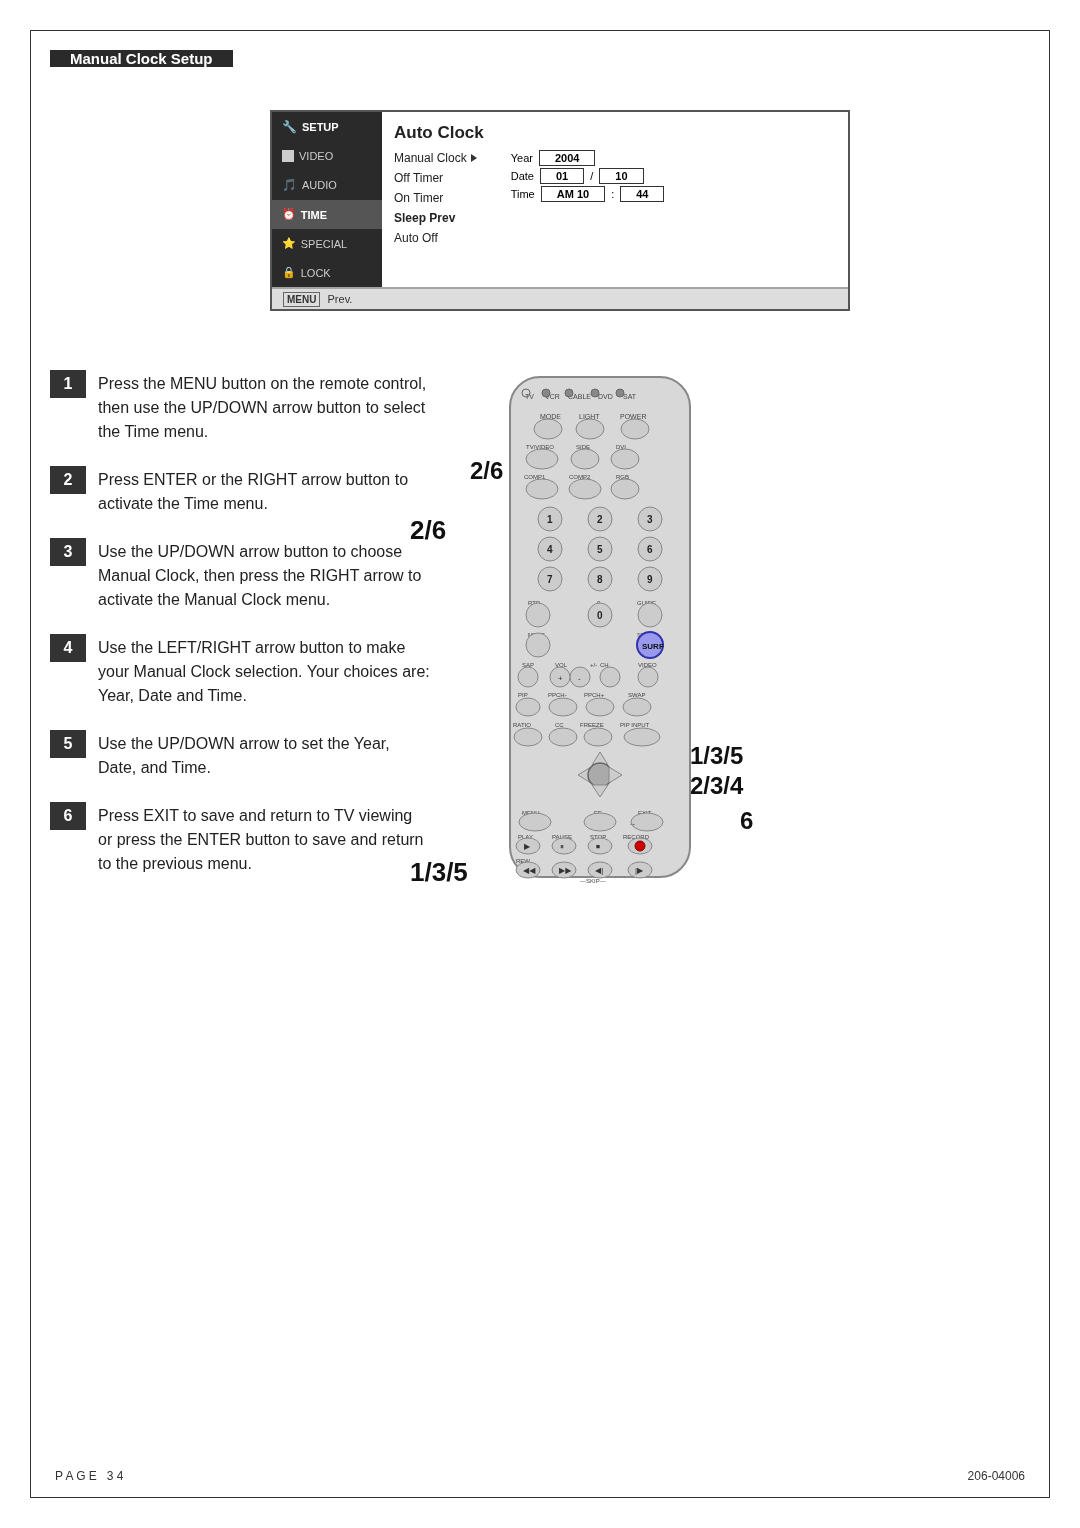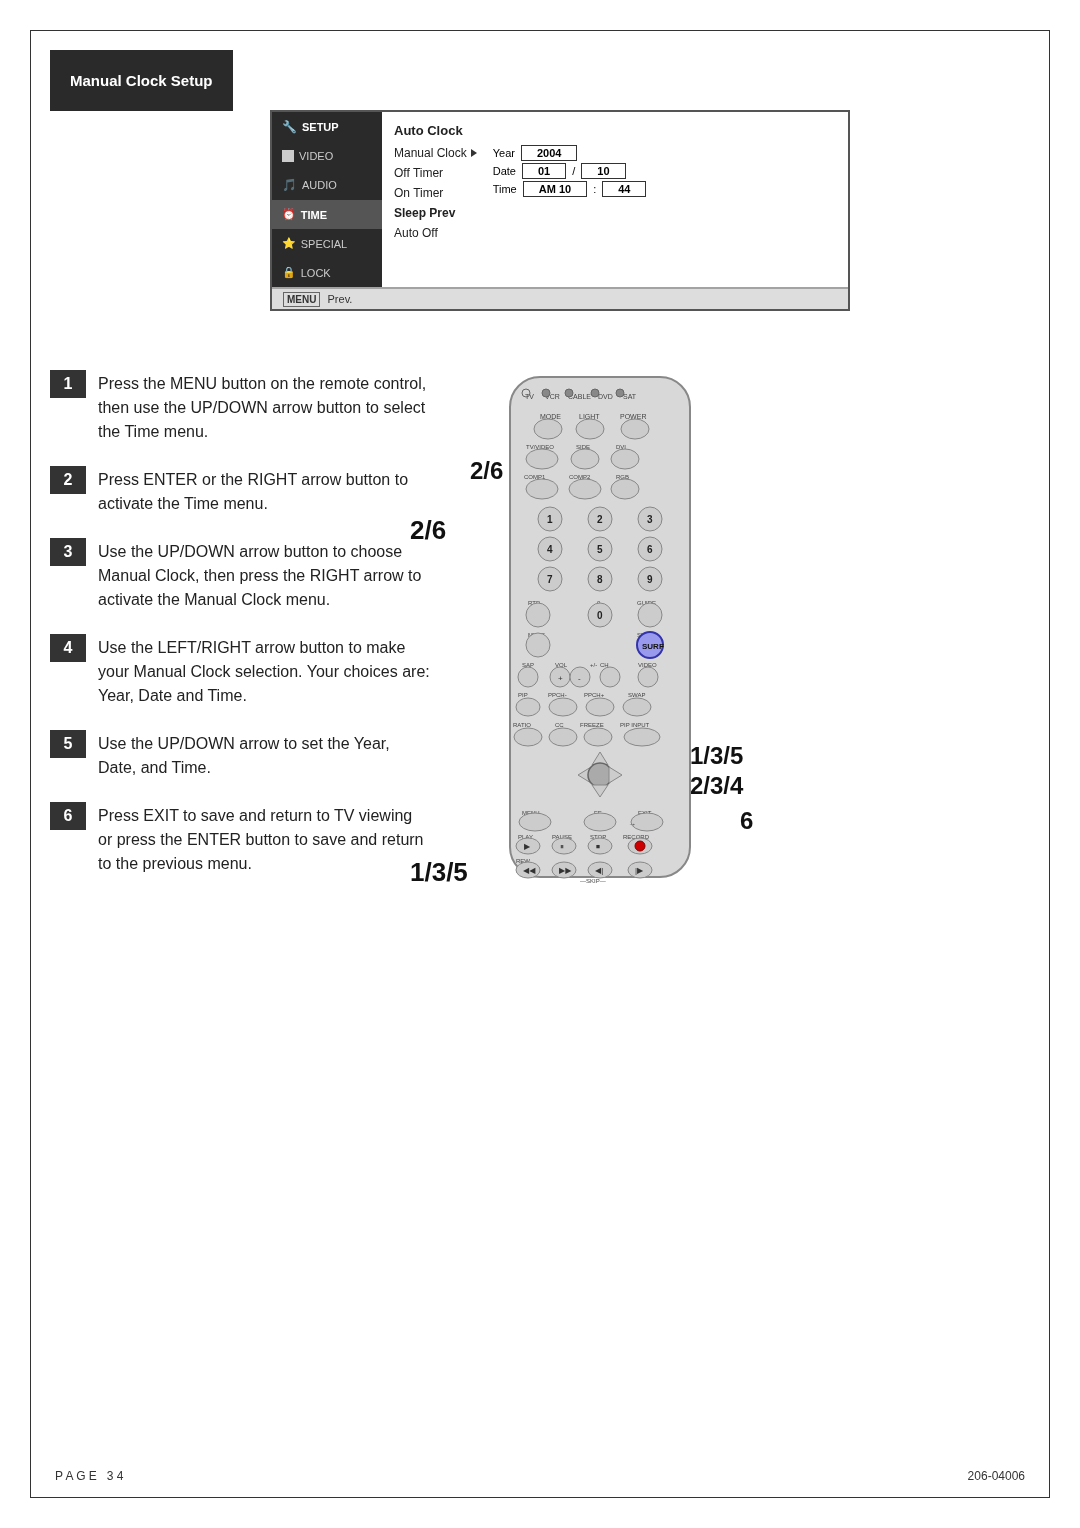--- a/index.html
+++ b/index.html
@@ -22,21 +22,21 @@
       border: 1.5px solid #333;
     }
 
     
     .title-bar {
       position: absolute;
       top: 50px;
       left: 50px;
       background: #2a2a2a;
       color: #fff;
-      padding: 22px 20px;
+      padding: 0 20px;
       font-size: 15px;
       font-weight: bold;
       text-align: right;
     }
 
     
     .tv-menu {
       position: absolute;
       top: 110px;
       left: 270px;
@@ -85,21 +85,21 @@
       font-size: 12px;
     }
 
     .tv-content-item {
       padding: 3px 0;
       color: #222;
     }
 
     .tv-content-item.bold {
       font-weight: bold;
-      font-size: 13px;
+      font-size: 17px;
     }
 
     .tv-content-item.selected {
       display: flex;
       align-items: center;
       gap: 4px;
     }
 
     .arrow-right {
       display: inline-block;
@@ -244,21 +244,21 @@
       <div class="tv-sidebar-item">
         <span style="font-size:11px;">🔒</span>
         <span style="font-size:11px;">LOCK</span>
       </div>
     </div>
 
     <div class="tv-content">
 
       <div class="tv-content-item bold">Auto Clock</div>
 
-      <div style="display:flex; align-items:flex-start; gap:0; margin:2px 0;">
+      <div style="display:flex; align-items:flex-start; gap:18px; margin:2px 0;">
         <div style="display:flex; flex-direction:column; justify-content:center;">
           <div class="tv-content-item selected">
             <span>Manual Clock</span>
             <span class="arrow-right"></span>
           </div>
           <div class="tv-content-item">Off Timer</div>
           <div class="tv-content-item">On Timer</div>
           <div class="tv-content-item"><strong>Sleep Prev</strong></div>
           <div class="tv-content-item">Auto Off</div>
         </div>

